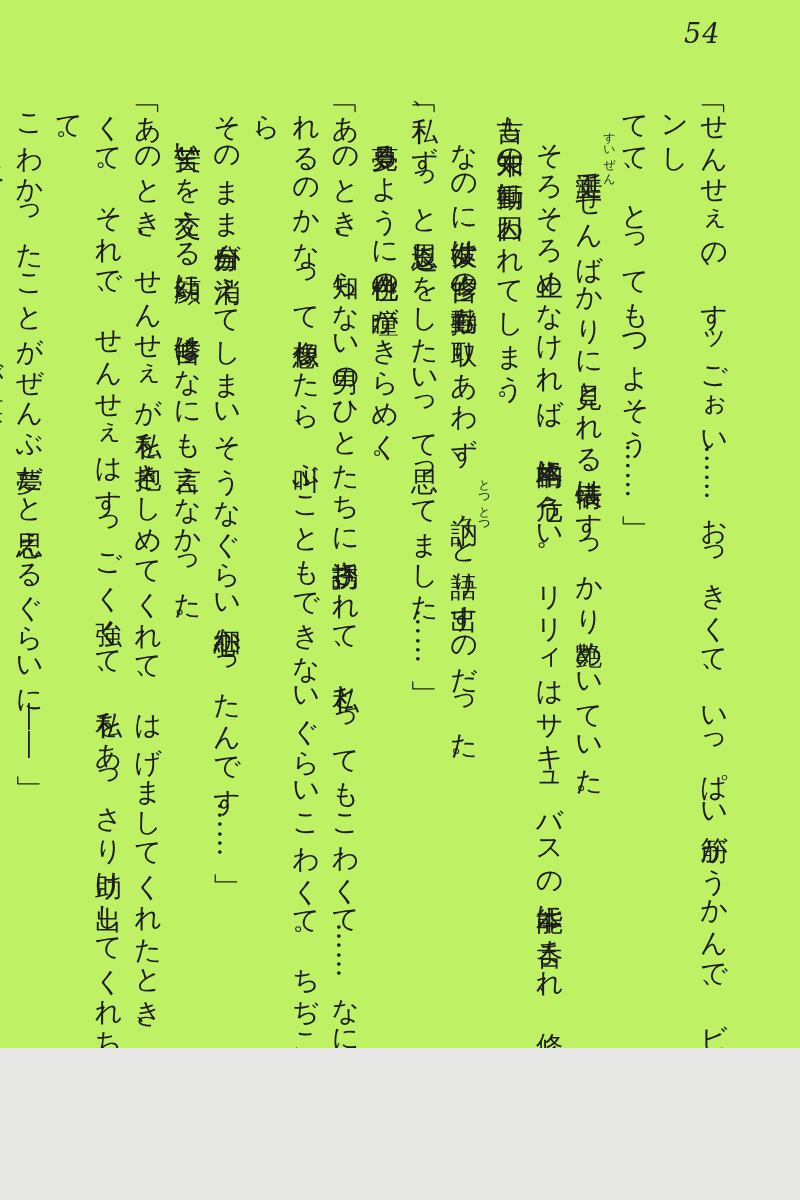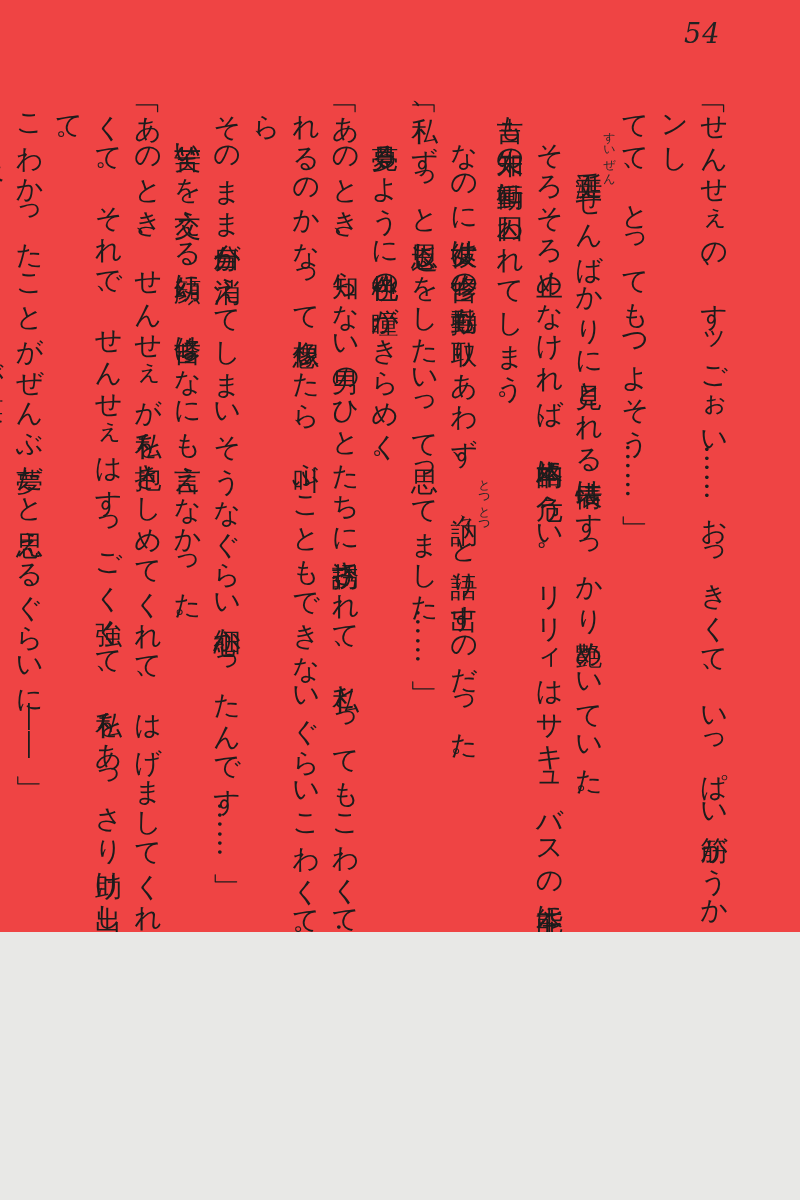--- a/index.html
+++ b/index.html
@@ -3,23 +3,23 @@
 <meta charset="utf-8">
 <style>
   html, body {
     margin: 0;
     padding: 0;
     background: #e8e8e6;
   }
   .page {
     position: relative;
     width: 800px;
-    height: 932px;
+    height: 1048px;
     margin: 0 auto;
-    background: #ef4444;
+    background: #bef264;
     overflow: hidden;
     font-family: "DejaVu Serif", "Liberation Serif", serif;
     color: #1c1c1c;
   }
   .page-number {
     position: absolute;
     top: 18px;
     left: 684px;
     font-size: 27px;
     font-style: italic;

